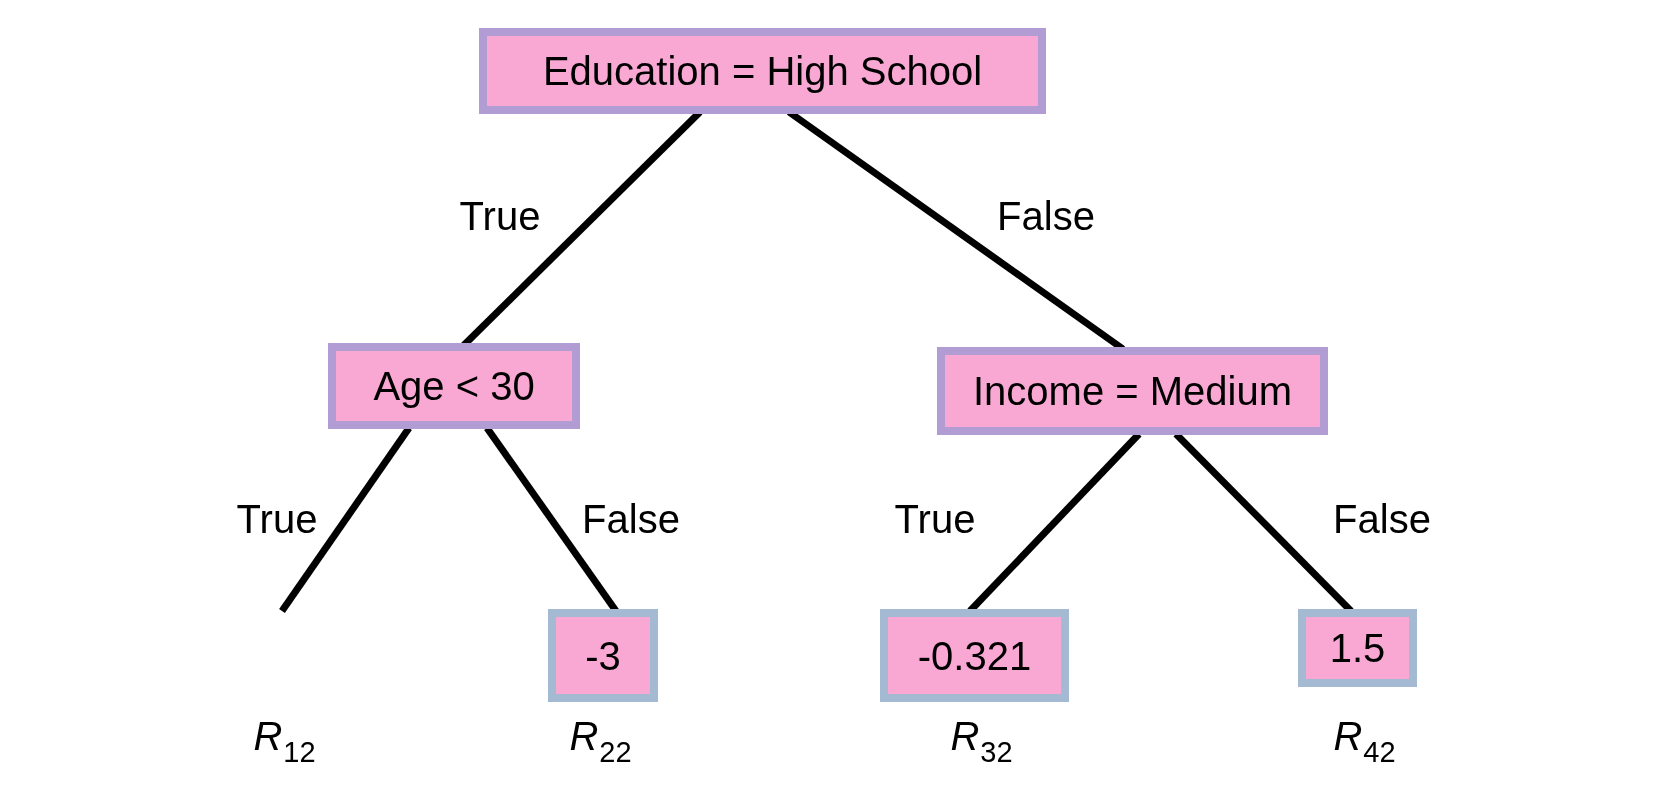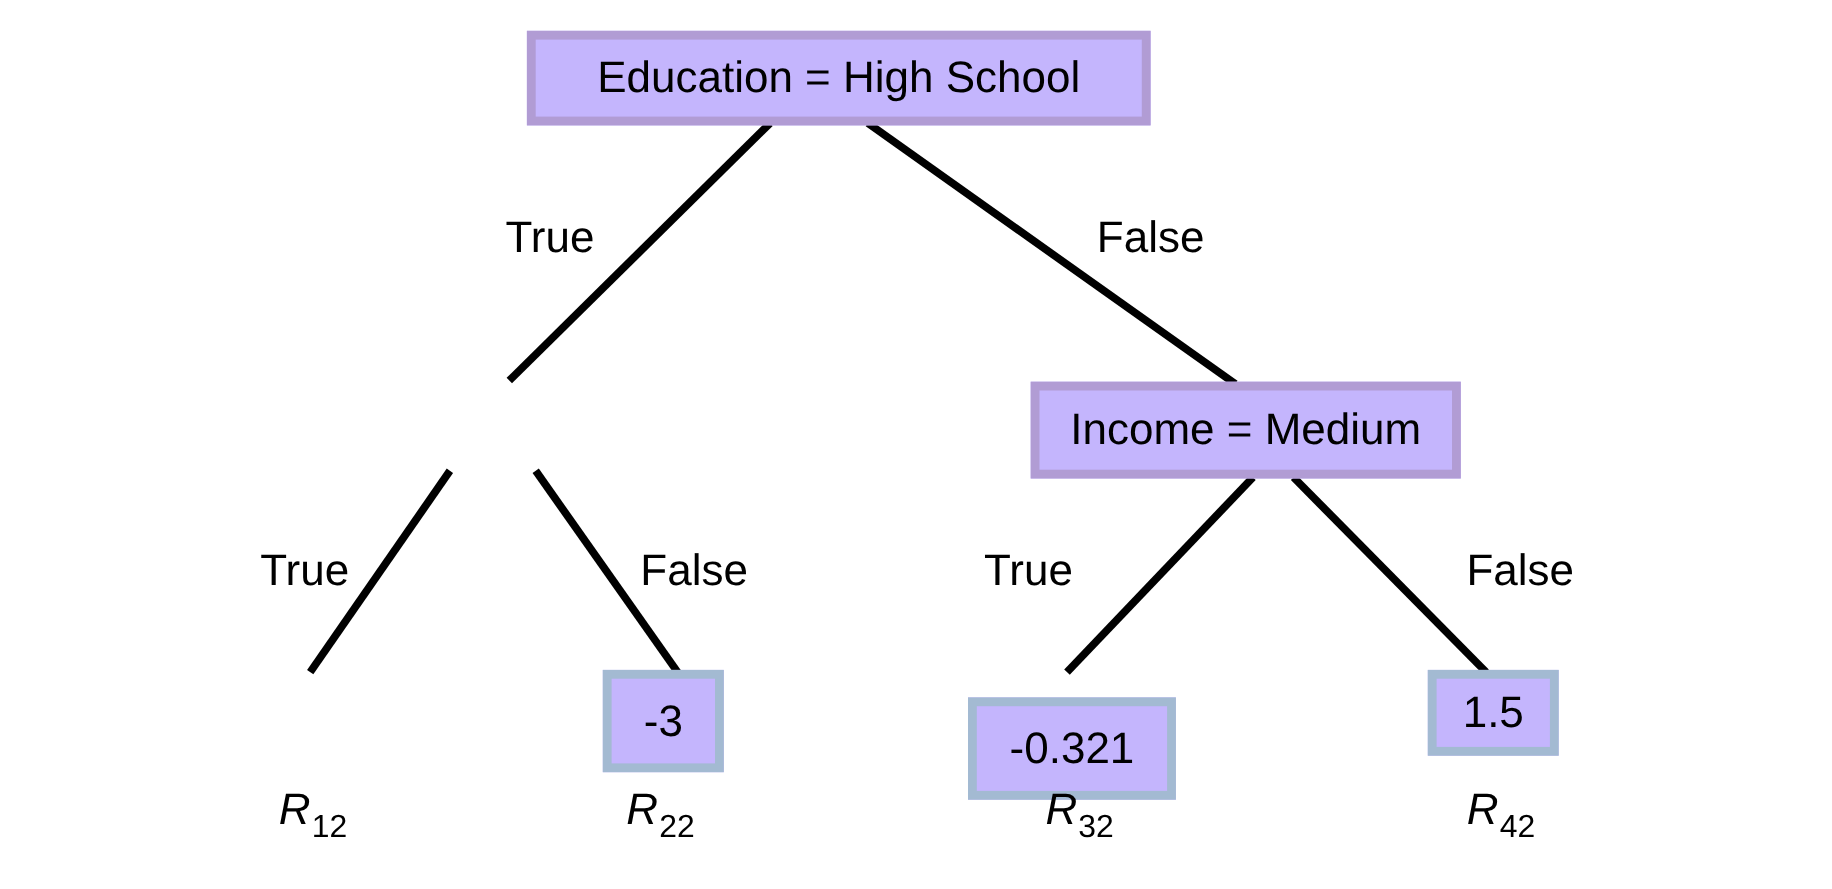--- a/index.html
+++ b/index.html
@@ -13,33 +13,33 @@
   body{font-family:"Liberation Sans", sans-serif;color:var(--text-color);}
   .canvas{
     position:relative;
     width:1665px;height:808px;
     background:var(--bg-color);
     overflow:hidden;
   }
   .edges-svg{position:absolute;left:0;top:0;width:1665px;height:808px;}
   .node{
     position:absolute;
-    background:#c4b5fd;
+    background:#f9a8d4;
     display:flex;align-items:center;justify-content:center;
     font-size:40px;line-height:1;white-space:nowrap;
     box-sizing:border-box;
   }
   .decision{border:8px solid var(--decision-border);}
   .leaf{border:8px solid var(--leaf-border);}
   .node-root{left:479px;top:28px;width:567px;height:86px;}
   .node-age{left:328px;top:343px;width:252px;height:86px;}
   .node-income{left:937px;top:347px;width:391px;height:88px;}
   .node-leaf1{left:192px;top:609px;width:172px;height:93px;}
   .node-leaf2{left:548px;top:609px;width:110px;height:93px;}
-  .node-leaf3{left:880px;top:634px;width:189px;height:93px;}
+  .node-leaf3{left:880px;top:609px;width:189px;height:93px;}
   .node-leaf4{left:1298px;top:609px;width:119px;height:78px;}
   .edge-label{
     position:absolute;
     font-size:40px;line-height:1;white-space:nowrap;
     transform:translateX(-50%);
   }
   .el-root-true{left:500px;top:196px;}
   .el-root-false{left:1046px;top:196px;}
   .el-left-true{left:277px;top:499px;}
   .el-left-false{left:631px;top:499px;}
@@ -70,20 +70,23 @@
     <line x1="409" y1="428" x2="282" y2="611" stroke="#000000" stroke-width="7"></line>
     <line x1="487" y1="428" x2="616" y2="611" stroke="#000000" stroke-width="7"></line>
     <line x1="1139" y1="434" x2="970" y2="611" stroke="#000000" stroke-width="7"></line>
     <line x1="1176" y1="434" x2="1351" y2="611" stroke="#000000" stroke-width="7"></line>
   </svg>
 
   <div class="node decision node-root">
     <span>Education = High School</span>
   </div>
 
+  <div class="node decision node-age">
+    <span>Age &lt; 30</span>
+  </div>
 
   <div class="node decision node-income">
     <span>Income = Medium</span>
   </div>
 
   <div class="edge-label el-root-true">True</div>
   <div class="edge-label el-root-false">False</div>
   <div class="edge-label el-left-true">True</div>
   <div class="edge-label el-left-false">False</div>
   <div class="edge-label el-right-true">True</div>

